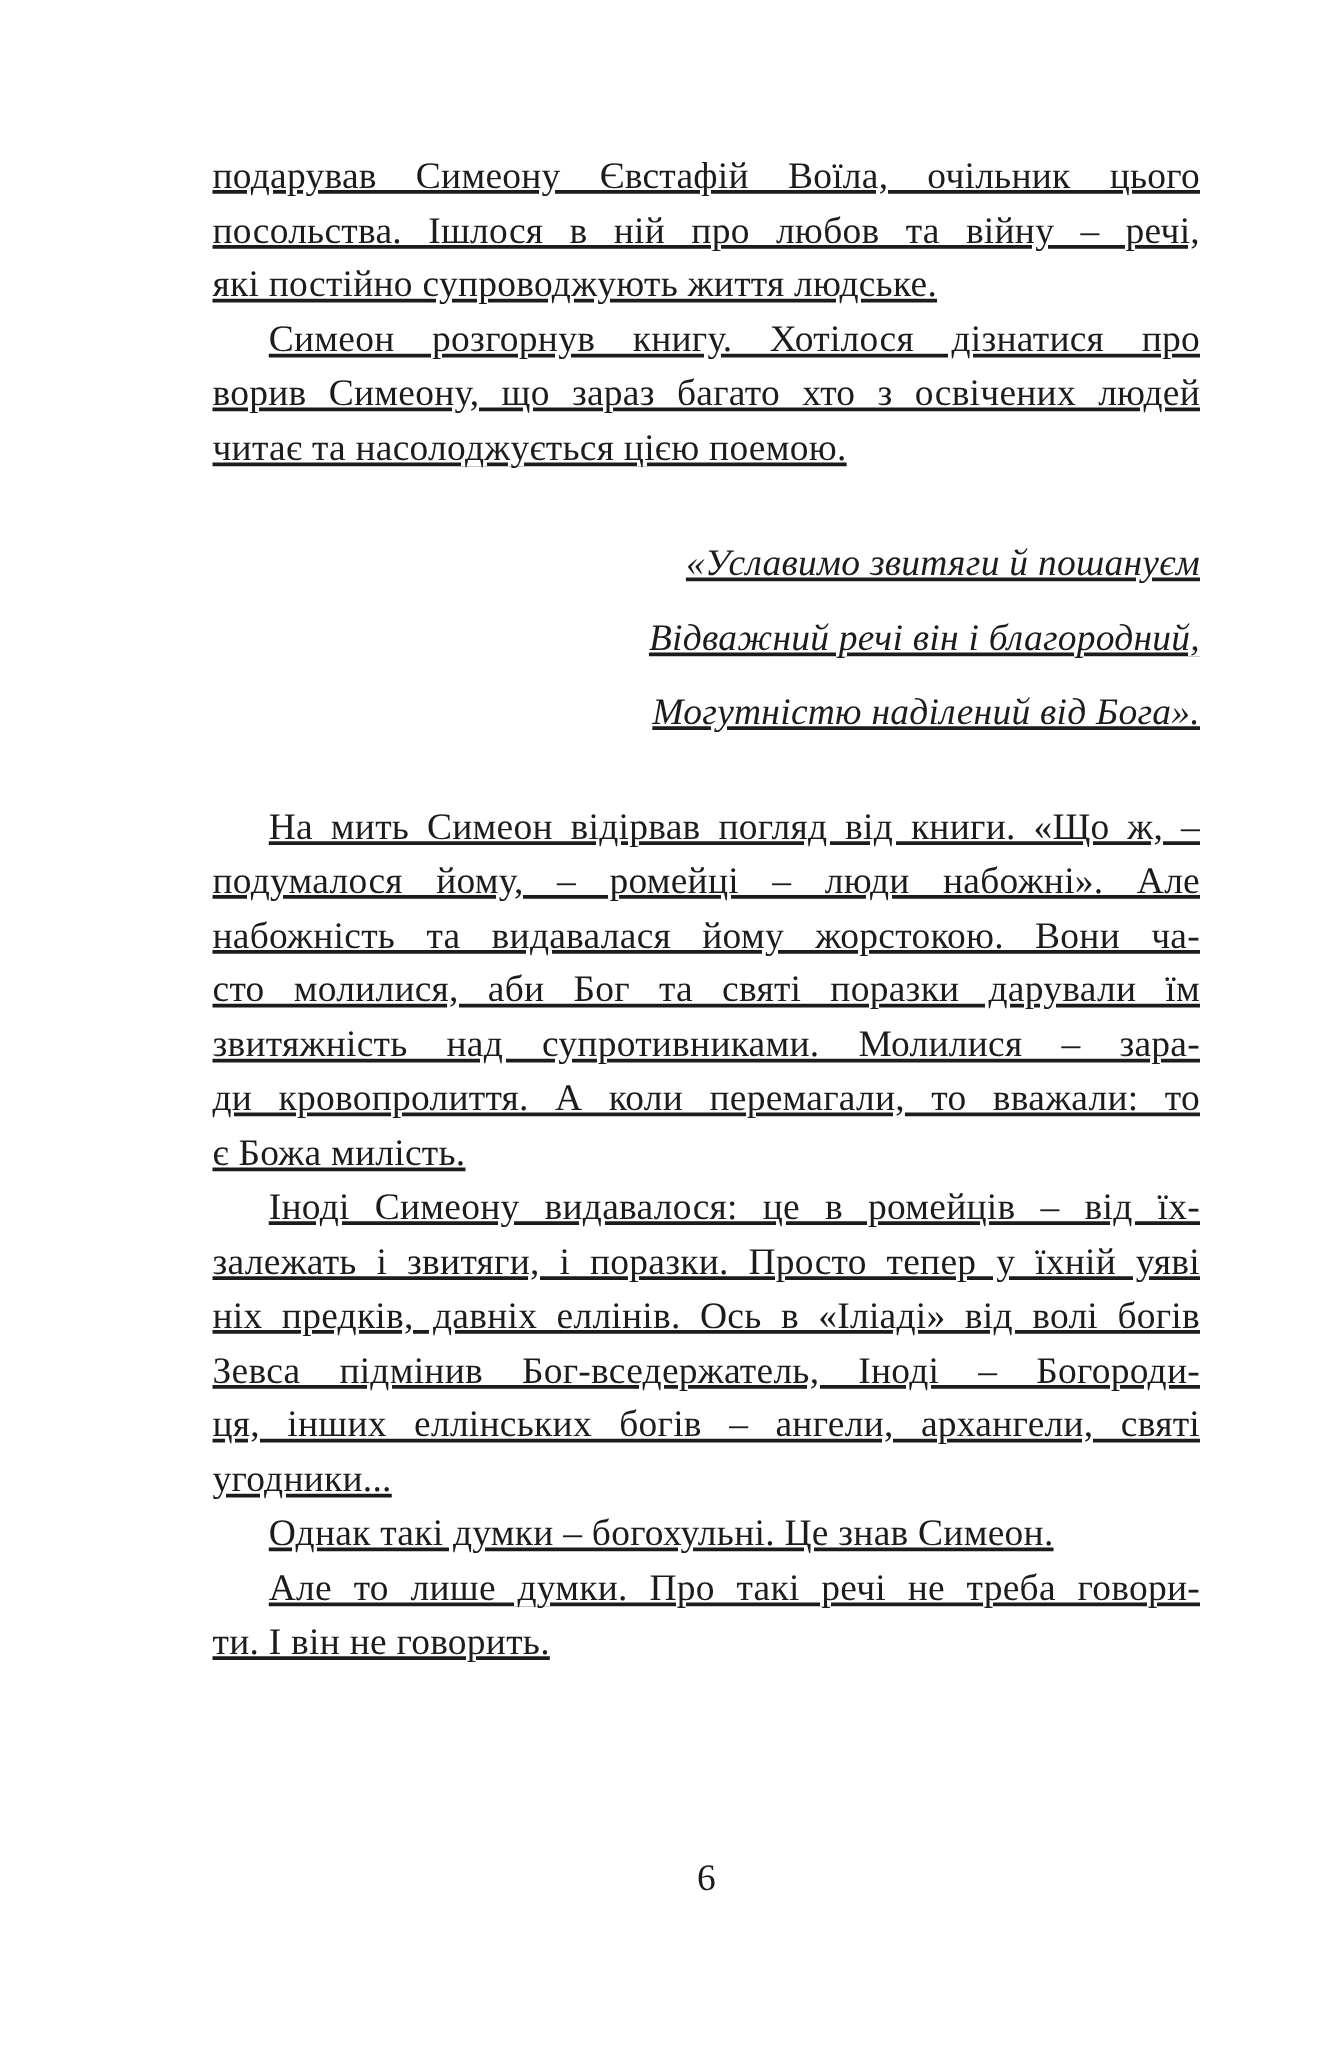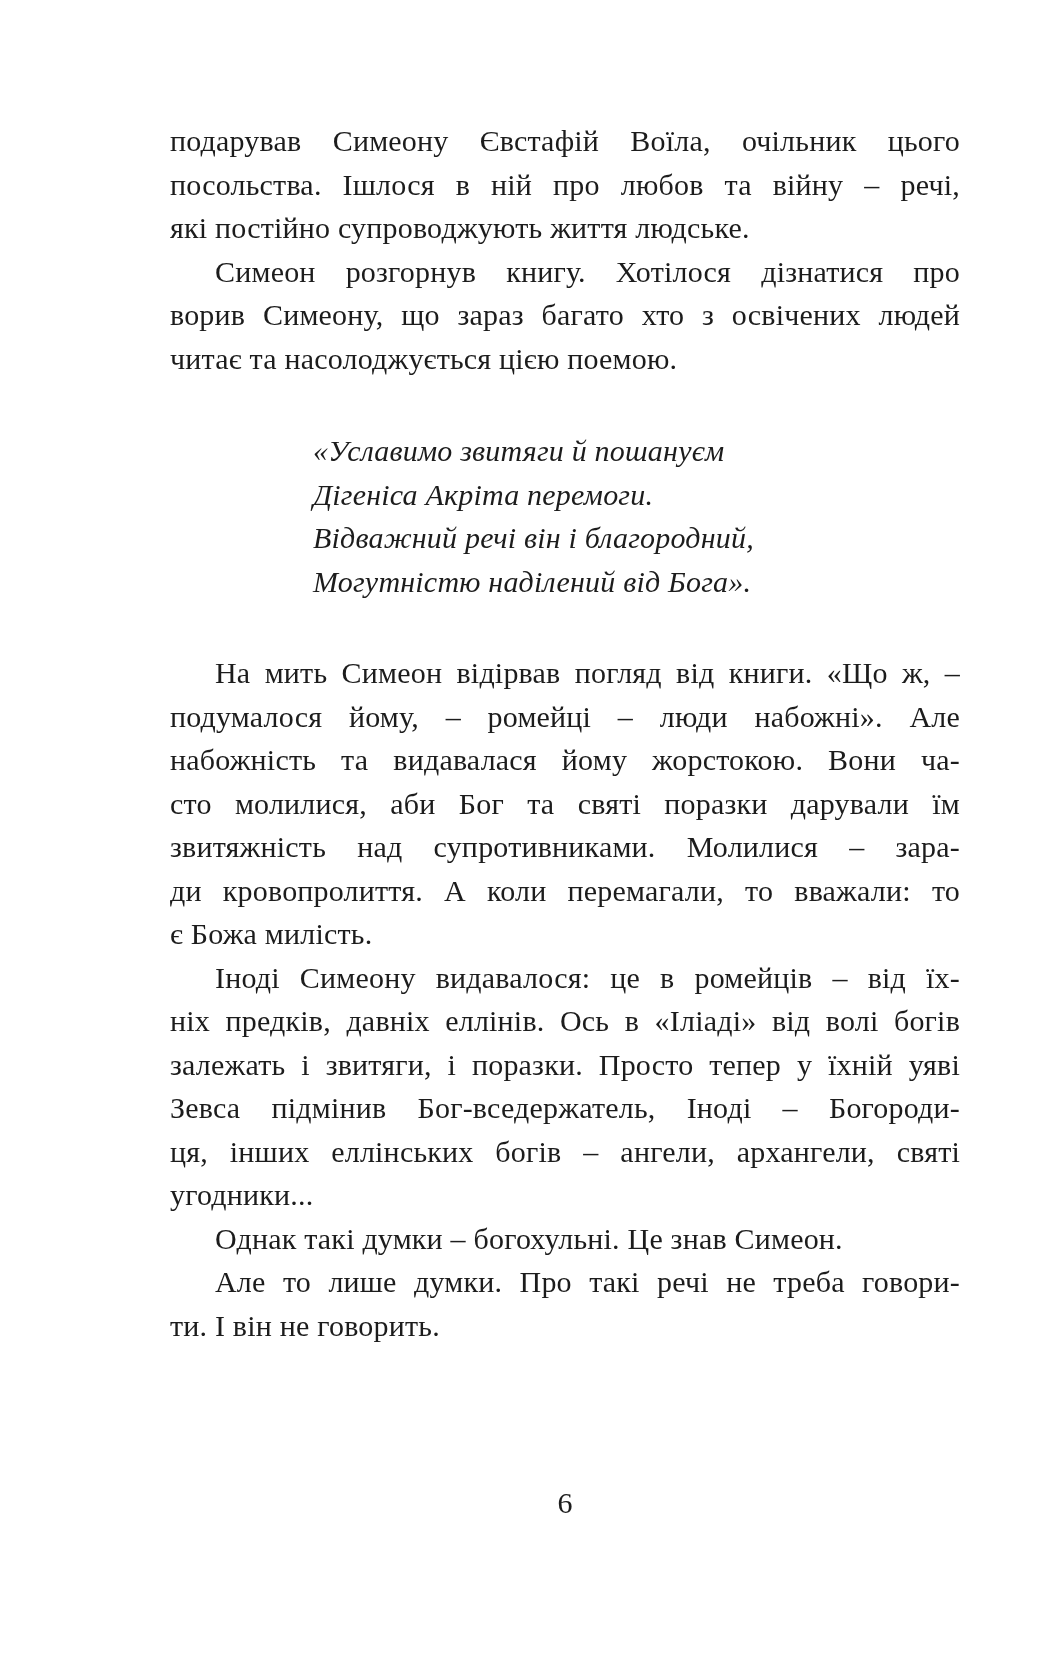--- a/index.html
+++ b/index.html
@@ -25,20 +25,21 @@
     font-family: "Liberation Serif", "DejaVu Serif", serif;
   }
   .text-block {
     position: absolute;
     left: 170px;
     top: 119px;
     width: 790px;
     font-size: 30px;
     line-height: 43.5px;
     letter-spacing: 0.2px;
+    text-decoration: underline;
   }
   .para { margin: 0; }
   
   .para.body .line {
     text-align: justify;
     text-align-last: justify;
     white-space: normal;
   }
   .para.body .line.last {
     text-align-last: left;
@@ -46,21 +47,22 @@
   .para.indent .line.first {
     text-indent: 45px;
   }
   
   .para.verse {
     margin: 49px 0 48px 0;
     padding-left: 143px;
     font-style: italic;
   }
   .para.verse .line {
-    text-align: left;
+    text-align: right;
+    margin-top: 16px;
   }
   .page-number {
     position: absolute;
     top: 1481px;
     left: 170px;
     width: 790px;
     text-align: center;
     font-size: 30px;
     line-height: 43.5px;
   }
@@ -75,37 +77,36 @@
         <div class="line">посольства. Ішлося в ній про любов та війну – речі,</div>
         <div class="line last">які постійно супроводжують життя людське.</div>
       </div>
       <div class="para body indent">
         <div class="line first">Симеон розгорнув книгу. Хотілося дізнатися про</div>
         <div class="line">ворив Симеону, що зараз багато хто з освічених людей</div>
         <div class="line last">читає та насолоджується цією поемою.</div>
       </div>
       <div class="para verse">
         <div class="line first">«Уславимо звитяги й пошануєм</div>
-        <div class="line">Дігеніса Акріта перемоги.</div>
         <div class="line">Відважний речі він і благородний,</div>
         <div class="line last">Могутністю наділений від Бога».</div>
       </div>
       <div class="para body indent">
         <div class="line first">На мить Симеон відірвав погляд від книги. «Що ж, –</div>
         <div class="line">подумалося йому, – ромейці – люди набожні». Але</div>
         <div class="line">набожність та видавалася йому жорстокою. Вони ча-</div>
         <div class="line">сто молилися, аби Бог та святі поразки дарували їм</div>
         <div class="line">звитяжність над супротивниками. Молилися – зара-</div>
         <div class="line">ди кровопролиття. А коли перемагали, то вважали: то</div>
         <div class="line last">є Божа милість.</div>
       </div>
       <div class="para body indent">
         <div class="line first">Іноді Симеону видавалося: це в ромейців – від їх-</div>
+        <div class="line">залежать і звитяги, і поразки. Просто тепер у їхній уяві</div>
         <div class="line">ніх предків, давніх еллінів. Ось в «Іліаді» від волі богів</div>
-        <div class="line">залежать і звитяги, і поразки. Просто тепер у їхній уяві</div>
         <div class="line">Зевса підмінив Бог-вседержатель, Іноді – Богороди-</div>
         <div class="line">ця, інших еллінських богів – ангели, архангели, святі</div>
         <div class="line last">угодники...</div>
       </div>
       <div class="para body indent">
         <div class="line first last">Однак такі думки – богохульні. Це знав Симеон.</div>
       </div>
       <div class="para body indent">
         <div class="line first">Але то лише думки. Про такі речі не треба говори-</div>
         <div class="line last">ти. І він не говорить.</div>

